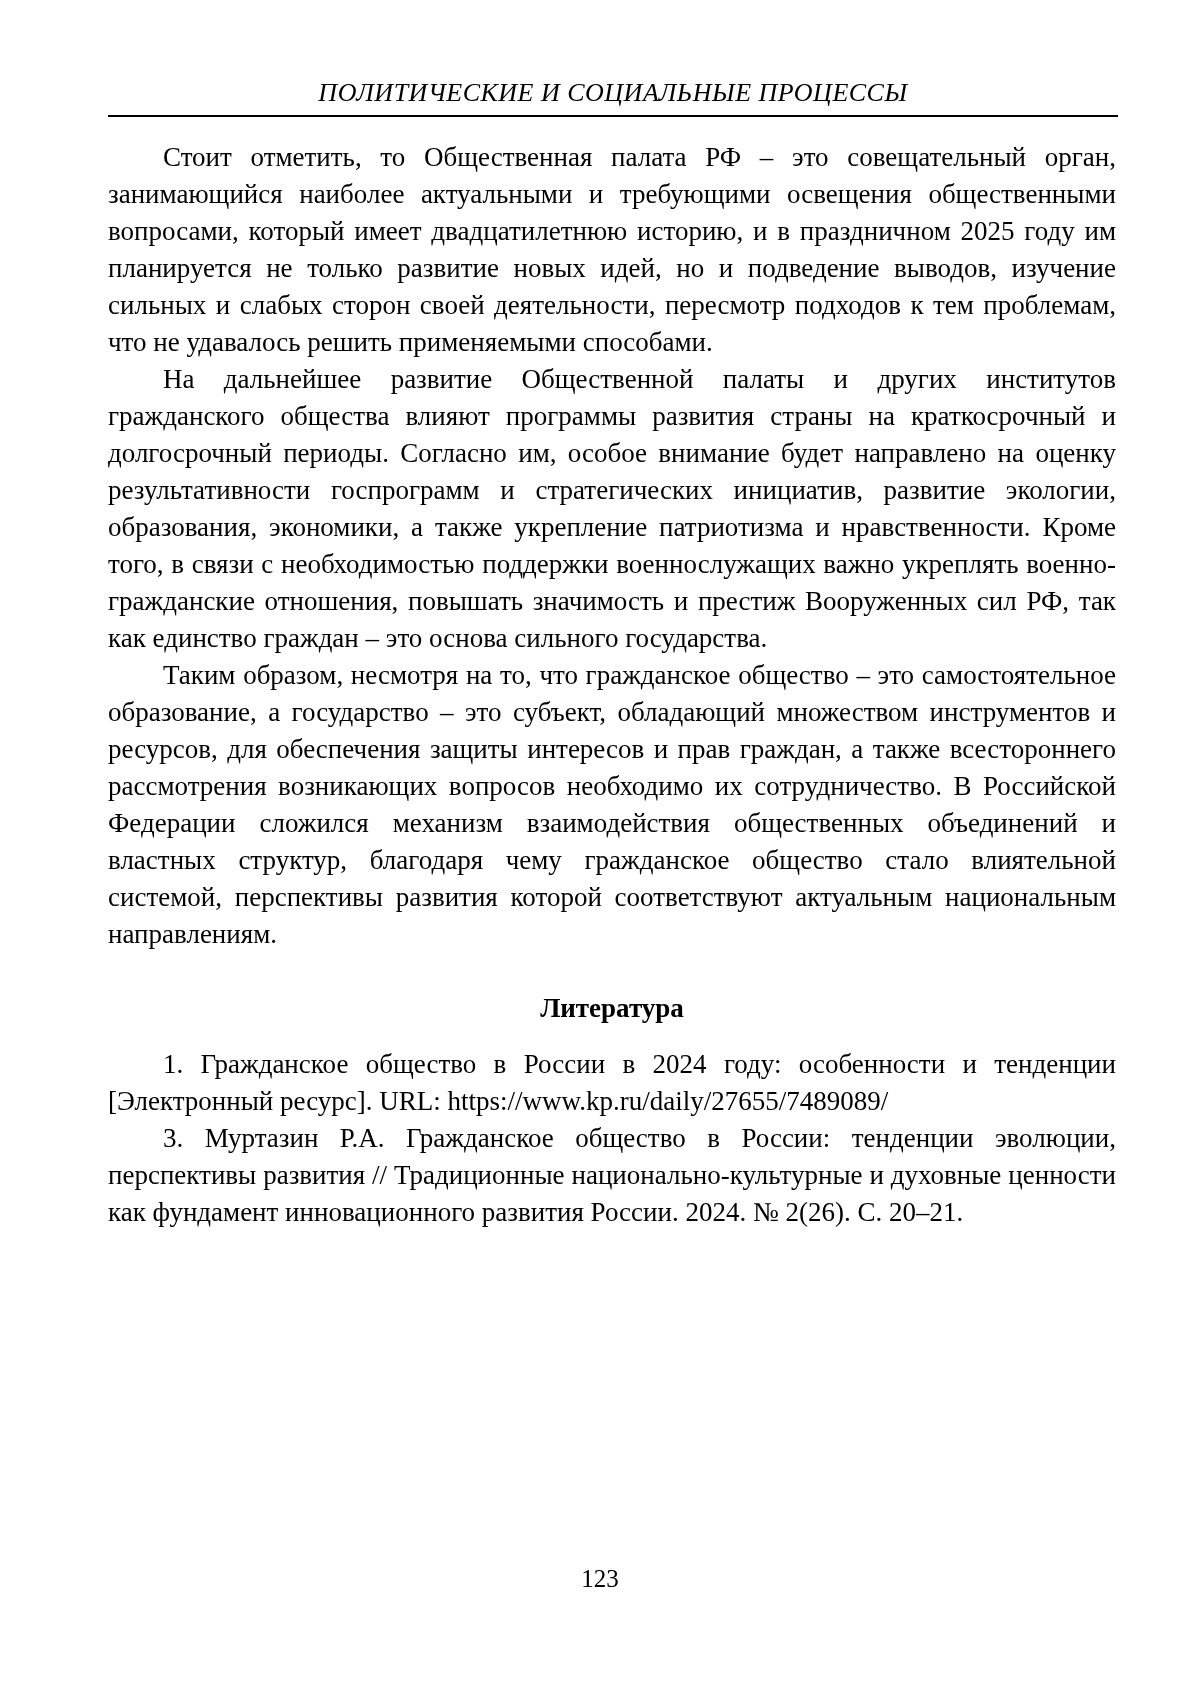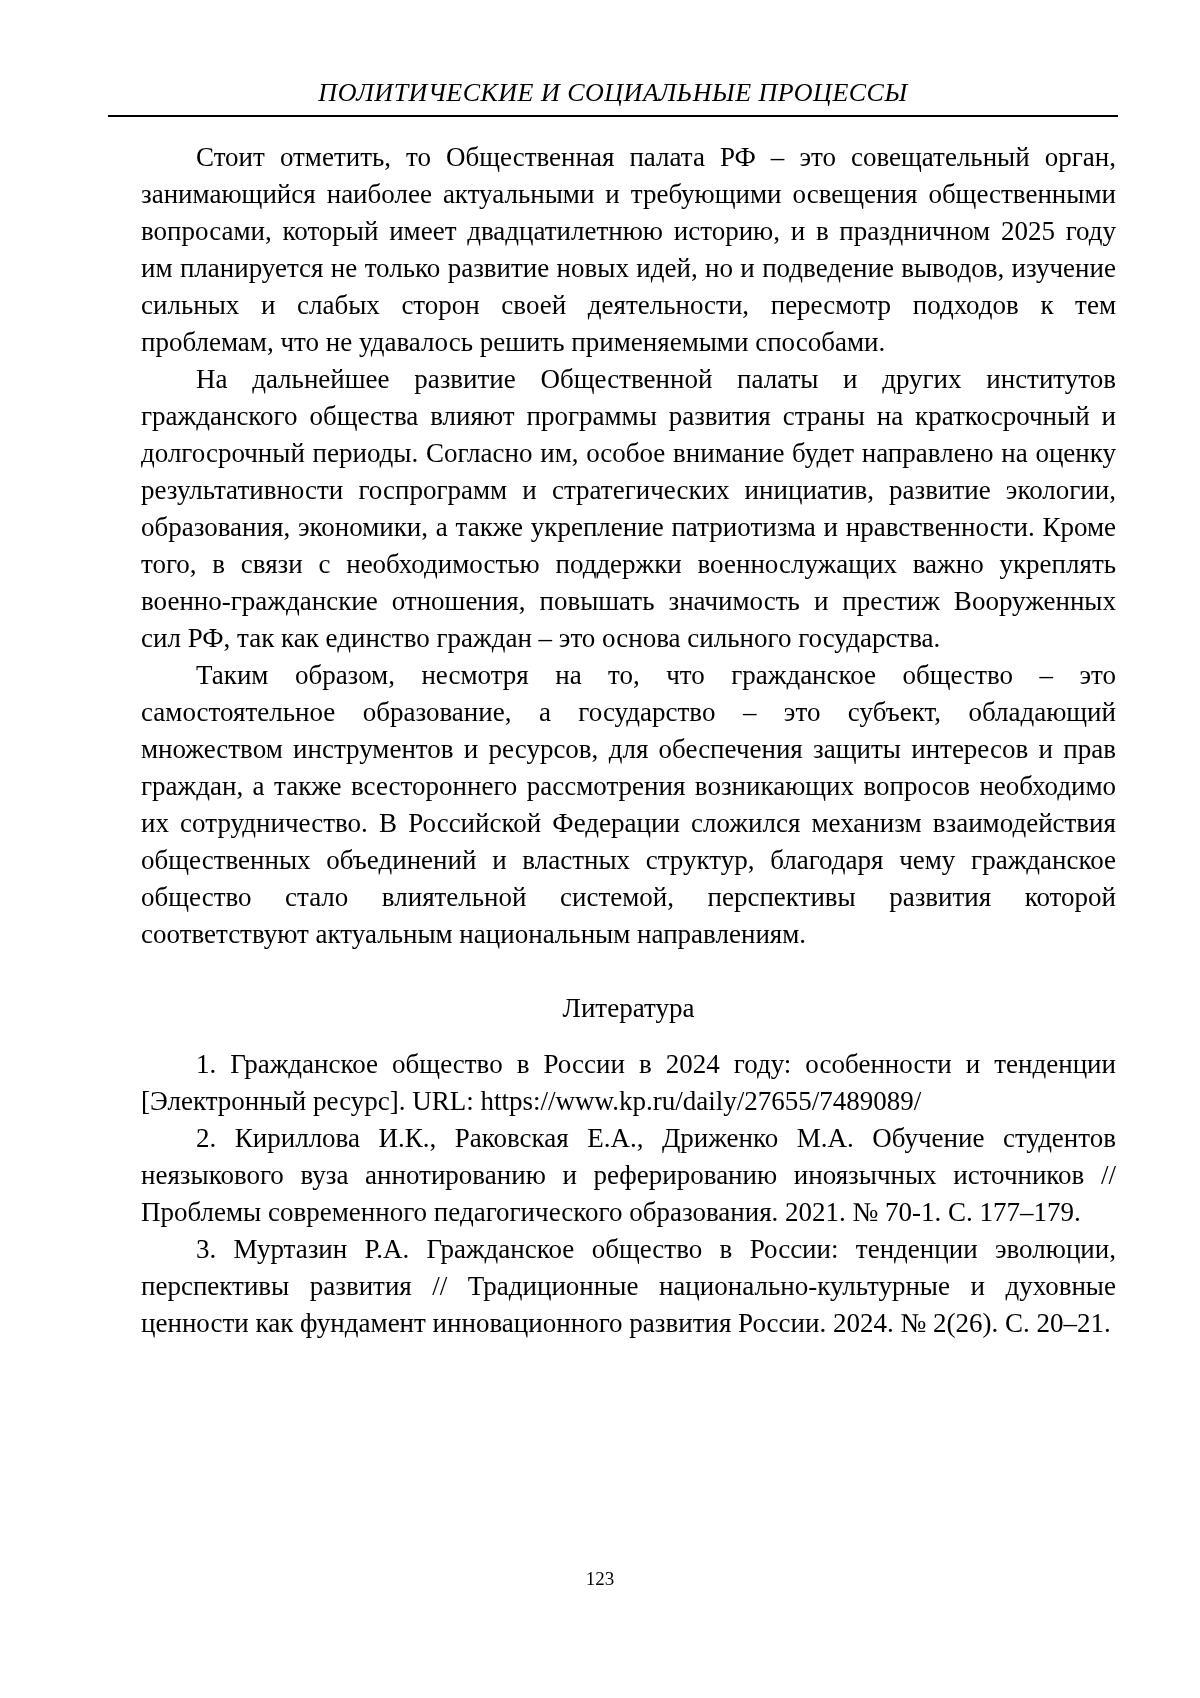--- a/index.html
+++ b/index.html
@@ -29,44 +29,43 @@
     border-bottom: 2px solid #000000;
   }
   .body-text {
     position: absolute;
     top: 139px;
     left: 108px;
     right: 84px;
     font-size: 27px;
     line-height: 37px;
     text-align: justify;
-    margin-left: 33px;
   }
   .body-text p.para {
     text-indent: 55px;
     margin: 0;
   }
   .lit-heading {
     text-align: center;
-    font-weight: normal;
+    font-weight: bold;
     font-size: 27px;
     margin-top: 37px;
     margin-bottom: 19px;
   }
   .references p.para {
     text-indent: 55px;
     margin: 0;
   }
   .page-number {
     position: absolute;
     top: 1564px;
     left: 0;
     right: 0;
     text-align: center;
-    font-size: 19px;
+    font-size: 25px;
     line-height: 30px;
   }
 </style>
 </head>
 <body>
 
 <div class="page">
 
   <div class="running-head">ПОЛИТИЧЕСКИЕ И СОЦИАЛЬНЫЕ ПРОЦЕССЫ</div>
 
@@ -75,21 +74,20 @@
     <p class="para">Стоит отметить, то Общественная палата РФ – это совещательный орган, занимающийся наиболее актуальными и требующими освещения общественными вопросами, который имеет двадцатилетнюю историю, и в праздничном 2025 году им планируется не только развитие новых идей, но и подведение выводов, изучение сильных и слабых сторон своей деятельности, пересмотр подходов к тем проблемам, что не удавалось решить применяемыми способами.</p>
 
     <p class="para">На дальнейшее развитие Общественной палаты и других институтов гражданского общества влияют программы развития страны на краткосрочный и долгосрочный периоды. Согласно им, особое внимание будет направлено на оценку результативности госпрограмм и стратегических инициатив, развитие экологии, образования, экономики, а также укрепление патриотизма и нравственности. Кроме того, в связи с необходимостью поддержки военнослужащих важно укреплять военно-гражданские отношения, повышать значимость и престиж Вооруженных сил РФ, так как единство граждан – это основа сильного государства.</p>
 
     <p class="para">Таким образом, несмотря на то, что гражданское общество – это самостоятельное образование, а государство – это субъект, обладающий множеством инструментов и ресурсов, для обеспечения защиты интересов и прав граждан, а также всестороннего рассмотрения возникающих вопросов необходимо их сотрудничество. В Российской Федерации сложился механизм взаимодействия общественных объединений и властных структур, благодаря чему гражданское общество стало влиятельной системой, перспективы развития которой соответствуют актуальным национальным направлениям.</p>
 
     <h2 class="lit-heading">Литература</h2>
 
     <div class="references">
       <p class="para">1. Гражданское общество в России в 2024 году: особенности и тенденции [Электронный ресурс]. URL: https://www.kp.ru/daily/27655/7489089/</p>
-      <p class="para">2. Кириллова И.К., Раковская Е.А., Дриженко М.А. Обучение студентов неязыкового вуза аннотированию и реферированию иноязычных источников // Проблемы современного педагогического образования. 2021. № 70-1. С. 177–179.</p>
       <p class="para">3. Муртазин Р.А. Гражданское общество в России: тенденции эволюции, перспективы развития // Традиционные национально-культурные и духовные ценности как фундамент инновационного развития России. 2024. № 2(26). С. 20–21.</p>
     </div>
 
   </div>
 
   <div class="page-number">123</div>
 
 </div>
 
 </body></html>

